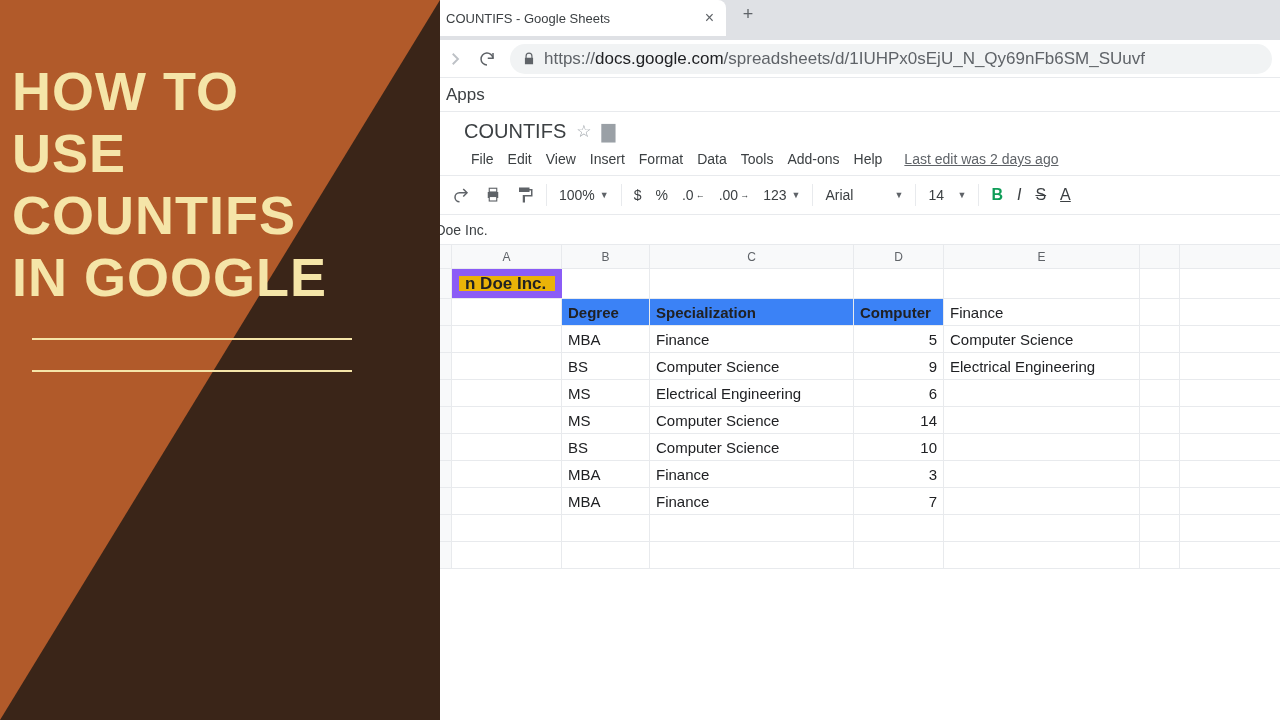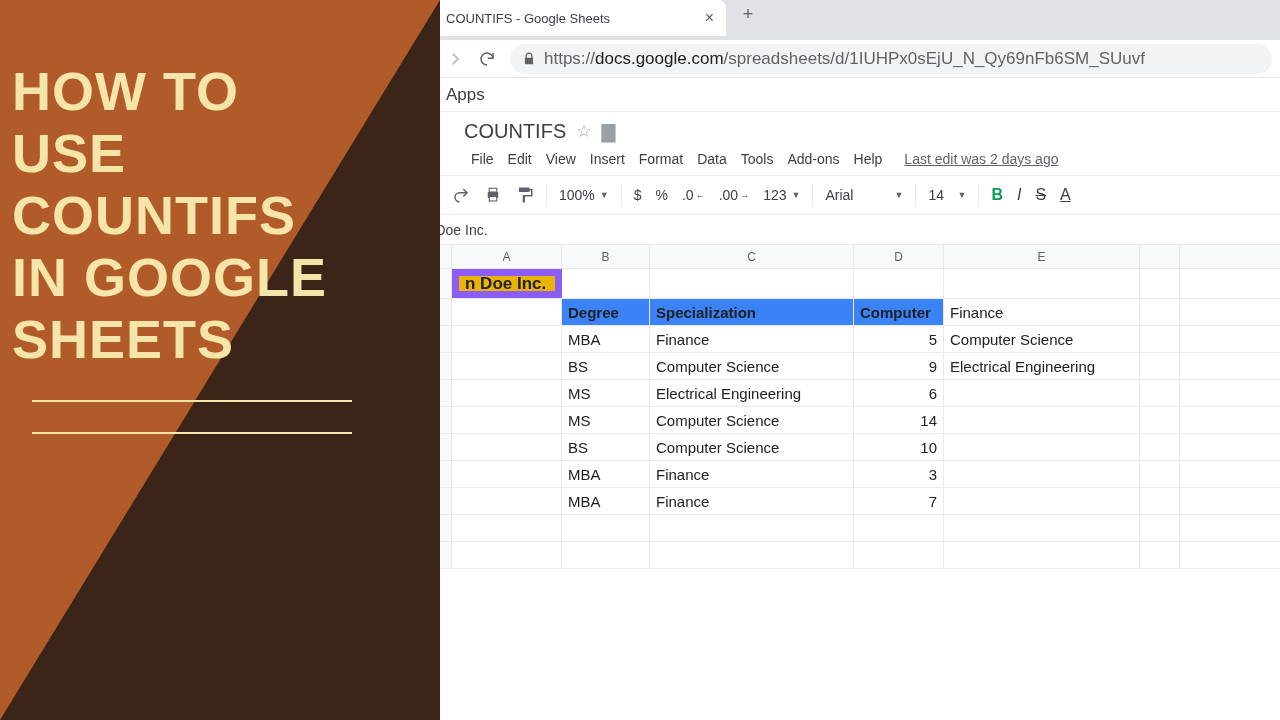--- a/index.html
+++ b/index.html
@@ -60,21 +60,20 @@
 <body>
 
 <div class="banner"></div>
 <div class="banner-tri"></div>
 <div class="banner-content">
   <div class="banner-title">
     <div>HOW TO</div>
     <div>USE</div>
     <div>COUNTIFS</div>
     <div>IN GOOGLE</div>
-    <div>SHEETS</div>
   </div>
   <hr class="banner-hr">
   <hr class="banner-hr">
 </div>
 
 <div class="browser">
   <div class="tabstrip">
     <div class="tab">
       <svg class="tab-favicon" viewBox="0 0 24 24">
           <rect width="24" height="24" rx="3" fill="#0f9d58"></rect>

